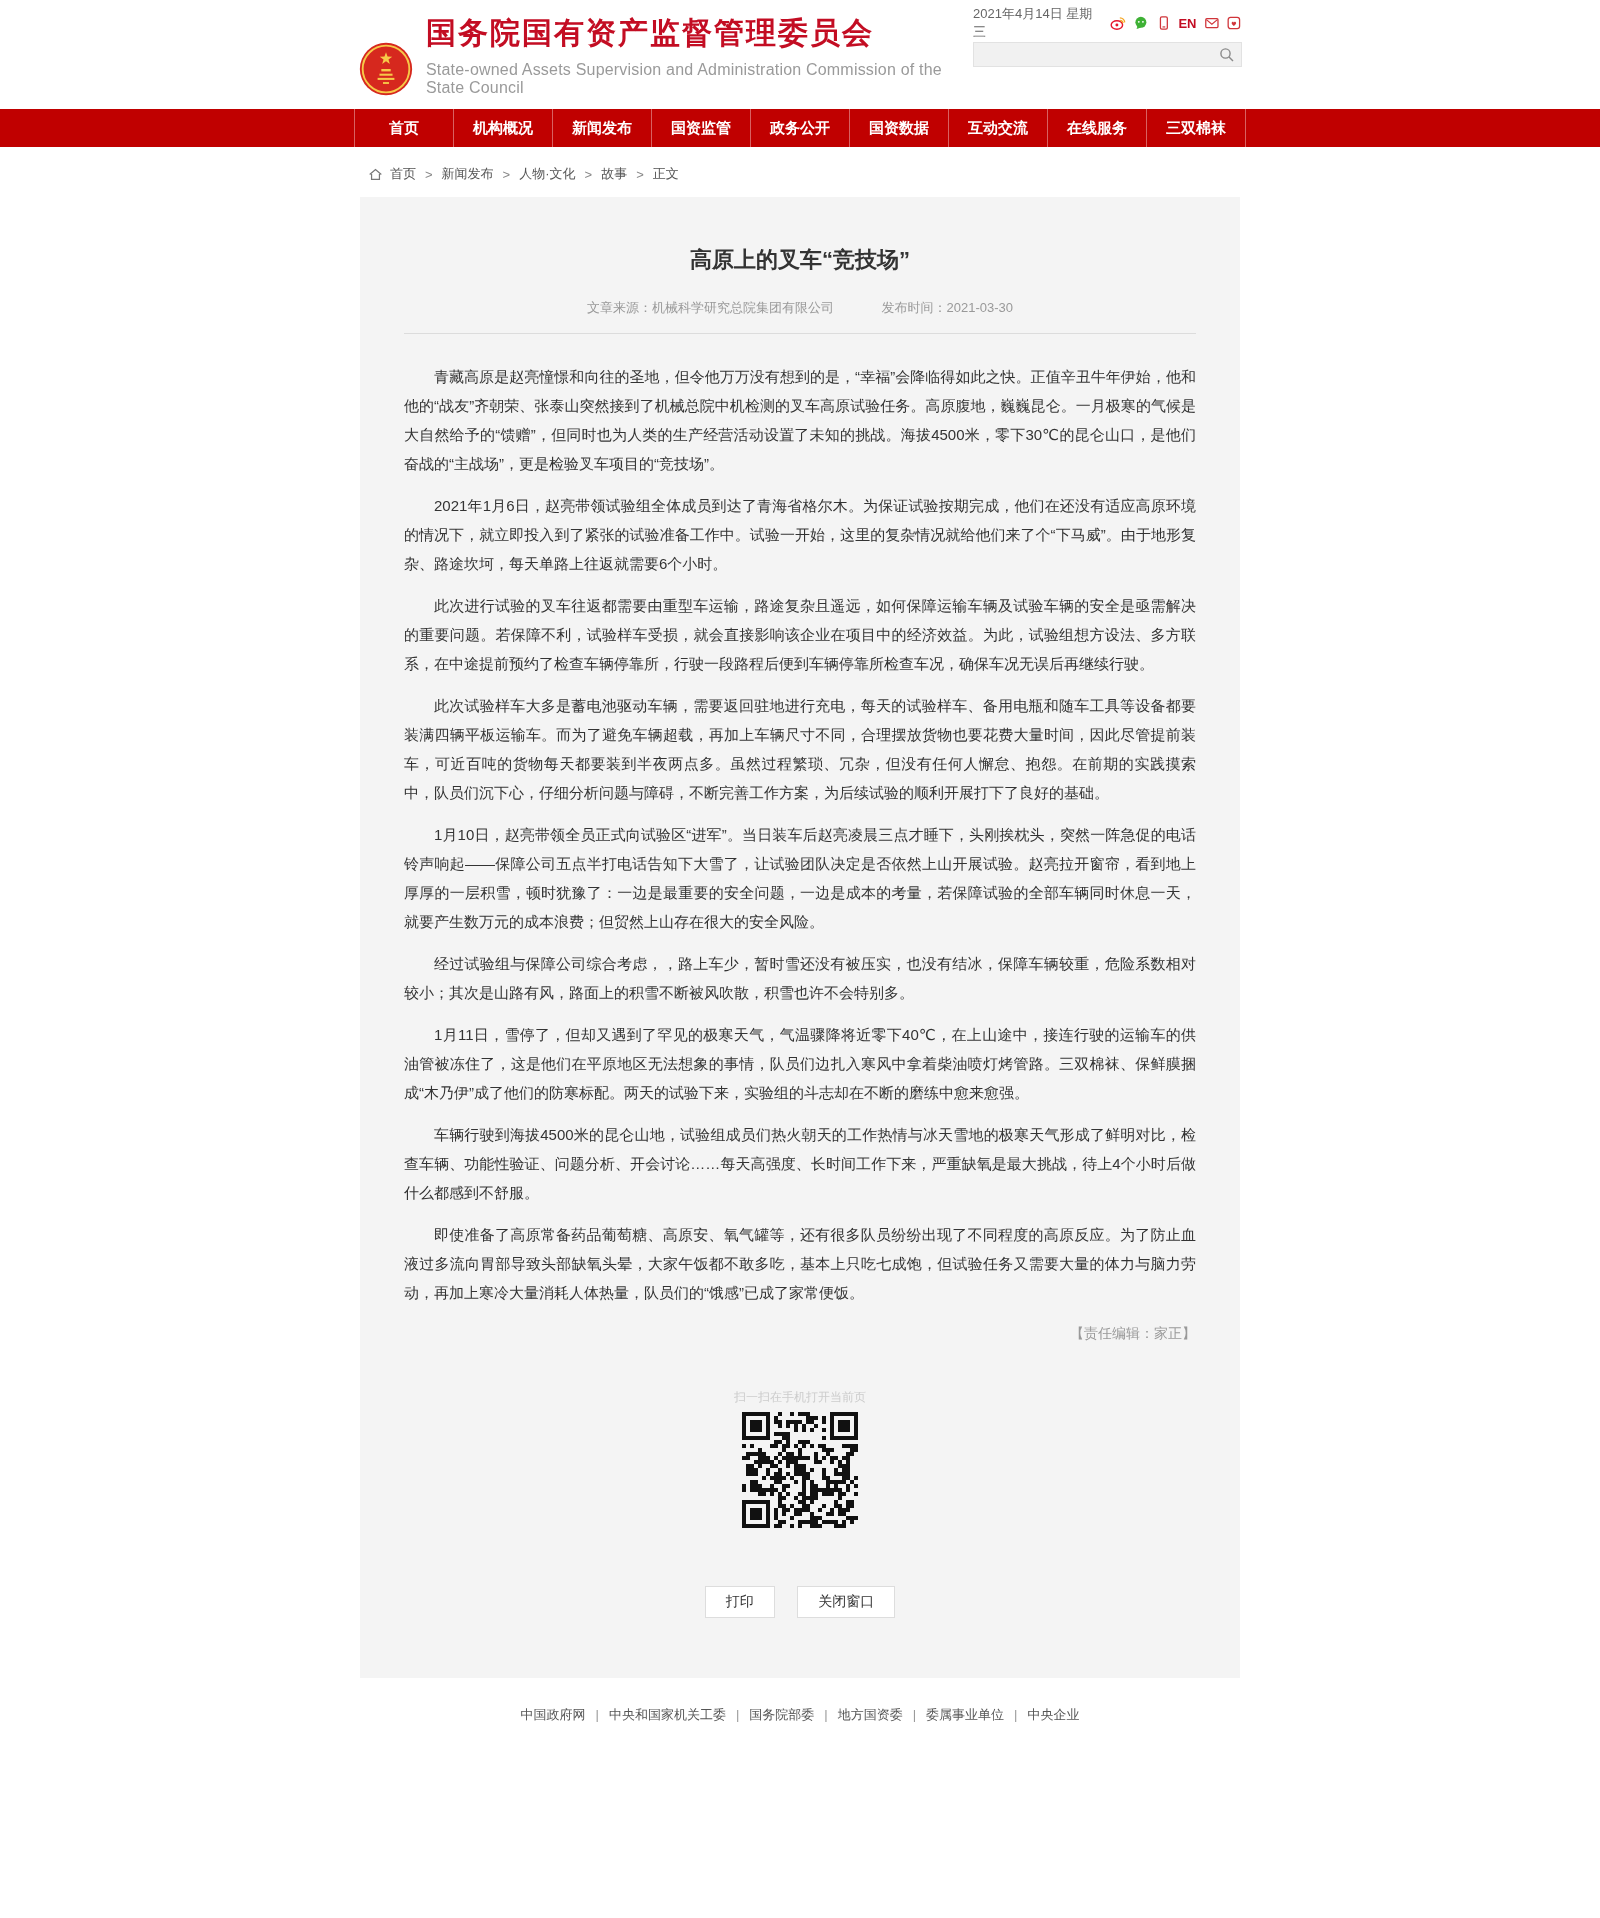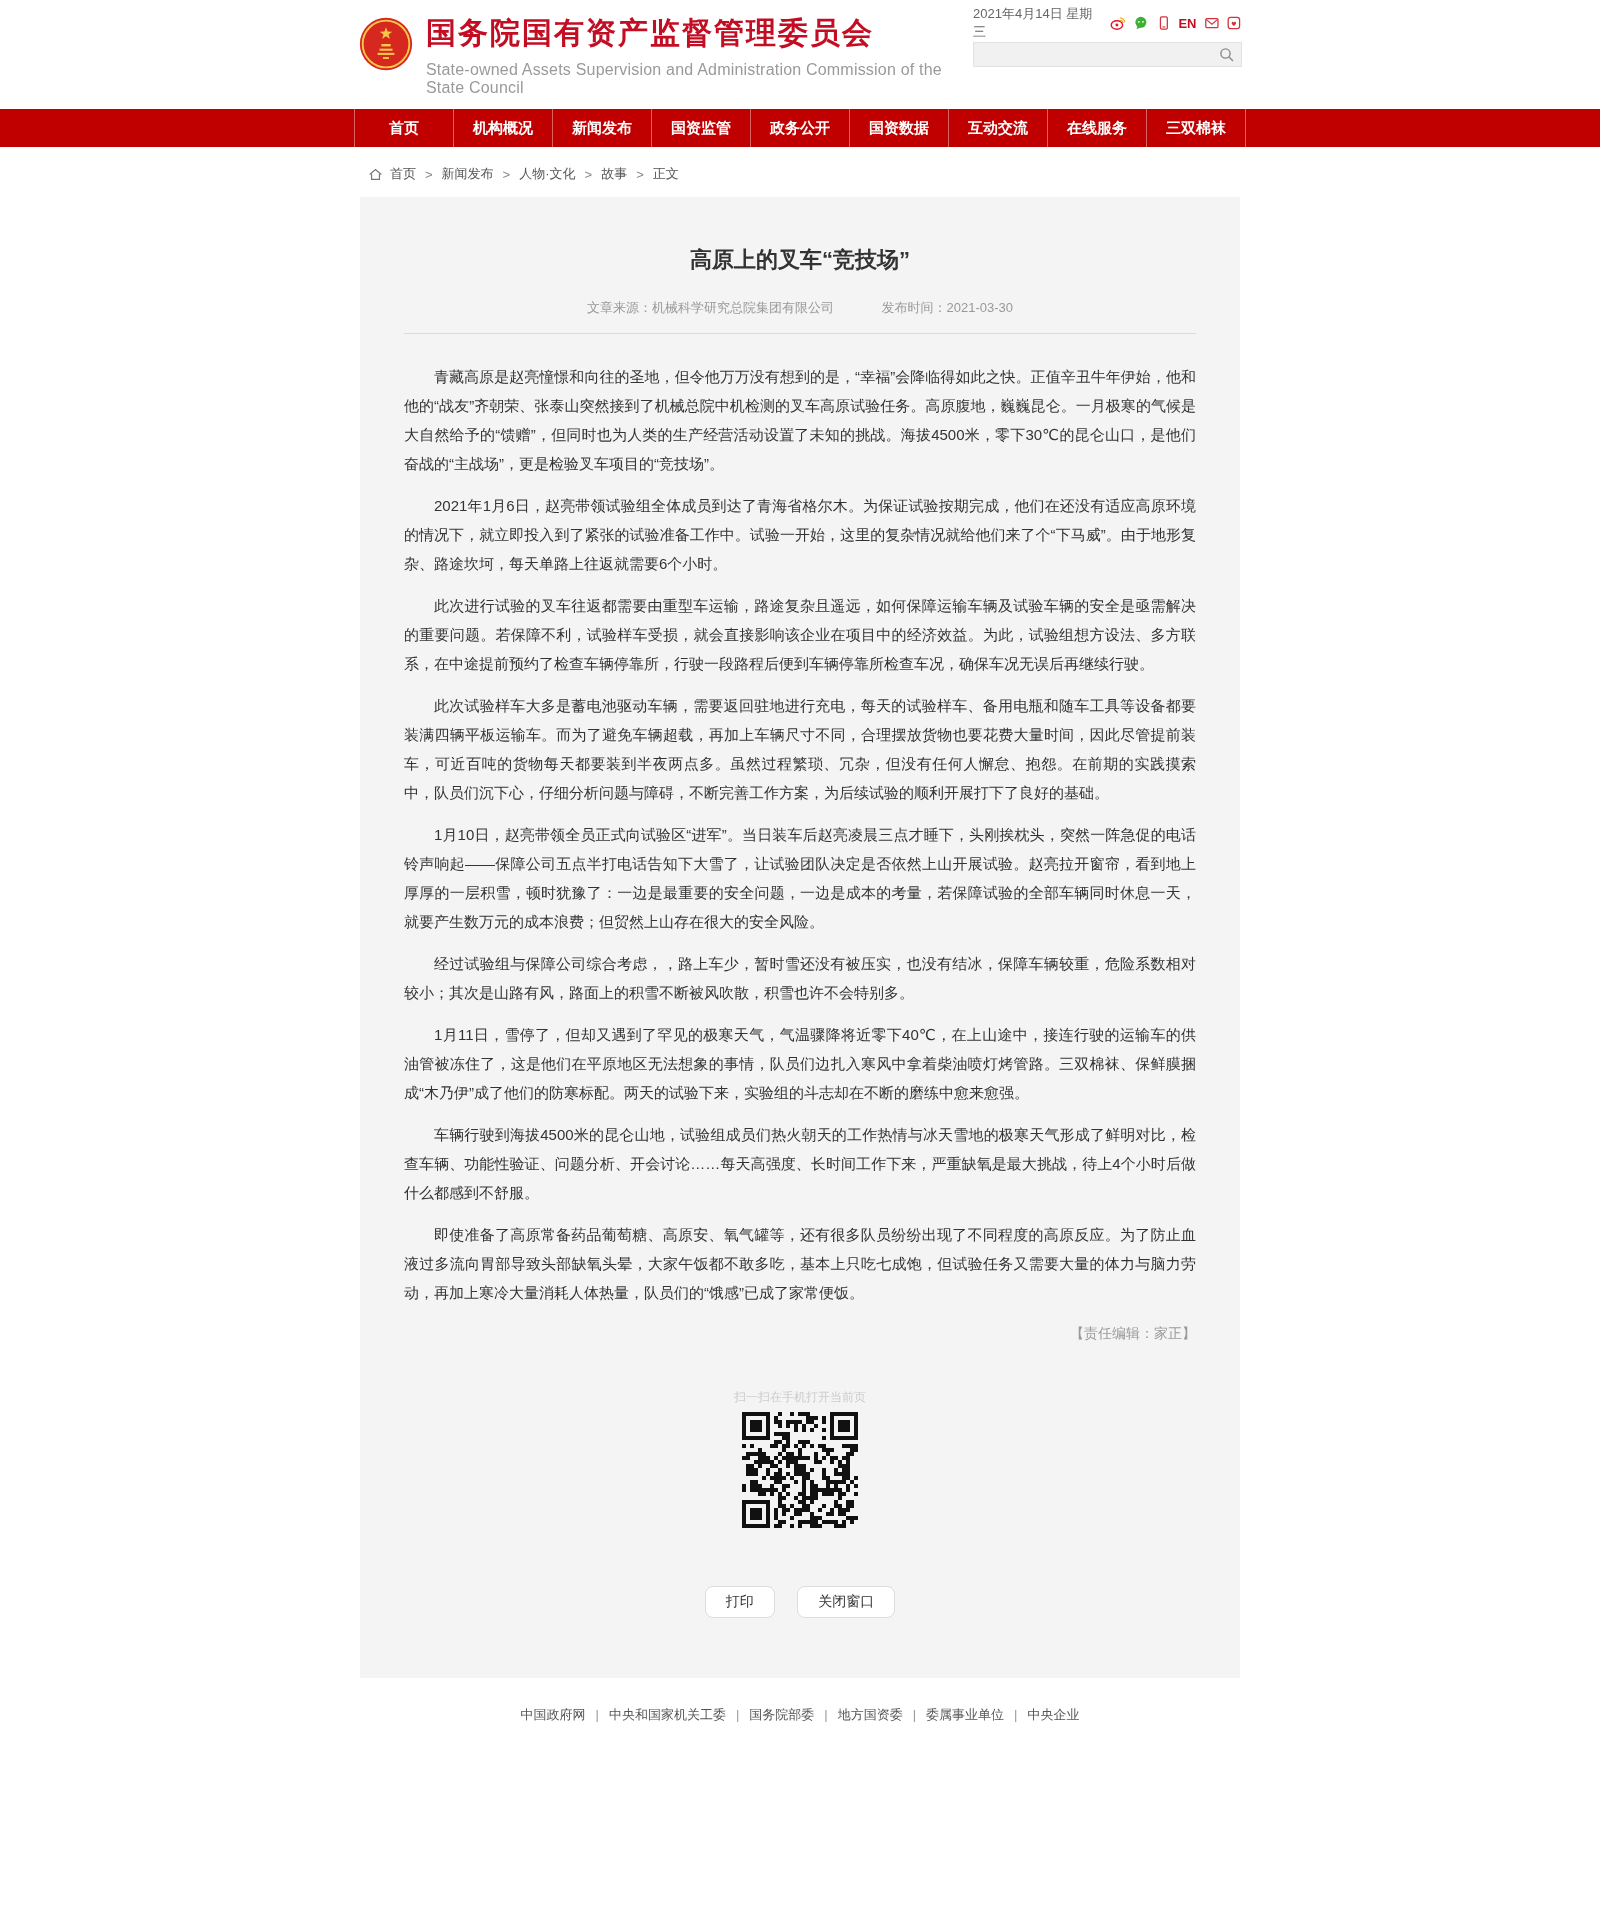--- a/index.html
+++ b/index.html
@@ -7,21 +7,21 @@
   body {
     width:1600px;
     background:#ffffff;
     font-family:"Liberation Sans","DejaVu Sans",sans-serif;
     color:#333;
   }
 
   
   .site-header { padding:10px 0 12px; background:#fff; }
   .header-inner { width:884px; margin:0 auto; display:flex; justify-content:space-between; align-items:flex-start; }
-  .logo-block { display:flex; align-items:flex-start; gap:12px; margin-top:6px; }
+  .logo-block { display:flex; align-items:flex-end; gap:12px; margin-top:6px; }
   .emblem { width:56px; height:56px; flex:0 0 auto; }
   .site-title { color:#c30d23; font-size:30px; font-weight:bold; letter-spacing:2px; line-height:1.1; }
   .site-subtitle { color:#9a9a9a; font-size:16px; margin-top:12px; letter-spacing:0.2px; }
 
   .header-right { width:300px; margin-top:4px; }
   .date-row { display:flex; align-items:center; justify-content:flex-end; gap:7px; color:#666; font-size:13px; height:18px; }
   .hicon { width:16px; height:16px; display:inline-block; cursor:pointer; }
   .en-label { color:#c30d23; font-weight:bold; font-size:13px; cursor:pointer; }
   .search-box { margin-top:10px; height:25px; background:#f1f1f1; border:1px solid #e2e2e2; display:flex; align-items:center; padding:0 6px; }
   .search-box input { flex:1; border:none; background:transparent; outline:none; font-size:13px; color:#333; height:100%; }
@@ -54,21 +54,21 @@
     text-align:justify; text-indent:2em; margin:0 0 13px;
   }
   .editor-line { text-align:right; color:#999; font-size:14px; margin:18px 0 46px; }
 
   .qr-section { text-align:center; }
   .qr-caption { color:#cccccc; font-size:12px; margin-bottom:6px; }
   .qr-box { width:116px; height:116px; margin:0 auto; }
 
   .actions-row { text-align:center; margin-top:58px; }
   .action-btn {
-    display:inline-block; background:#fff; border:1px solid #ddd; border-radius:8px;
+    display:inline-block; background:#fff; border:1px solid #ddd; border-radius:0;
     padding:6px 20px; font-size:14px; color:#333; margin:0 9px; cursor:pointer;
   }
 
   
   .site-footer { background:#fff; text-align:center; padding:28px 0 26px; }
   .footer-links { font-size:13px; color:#555; }
   .footer-links span.flink { cursor:pointer; }
   .footer-links span.flink:not(:last-child)::after { content:"|"; color:#999; margin:0 10px; cursor:default; }
 </style>
 </head>

